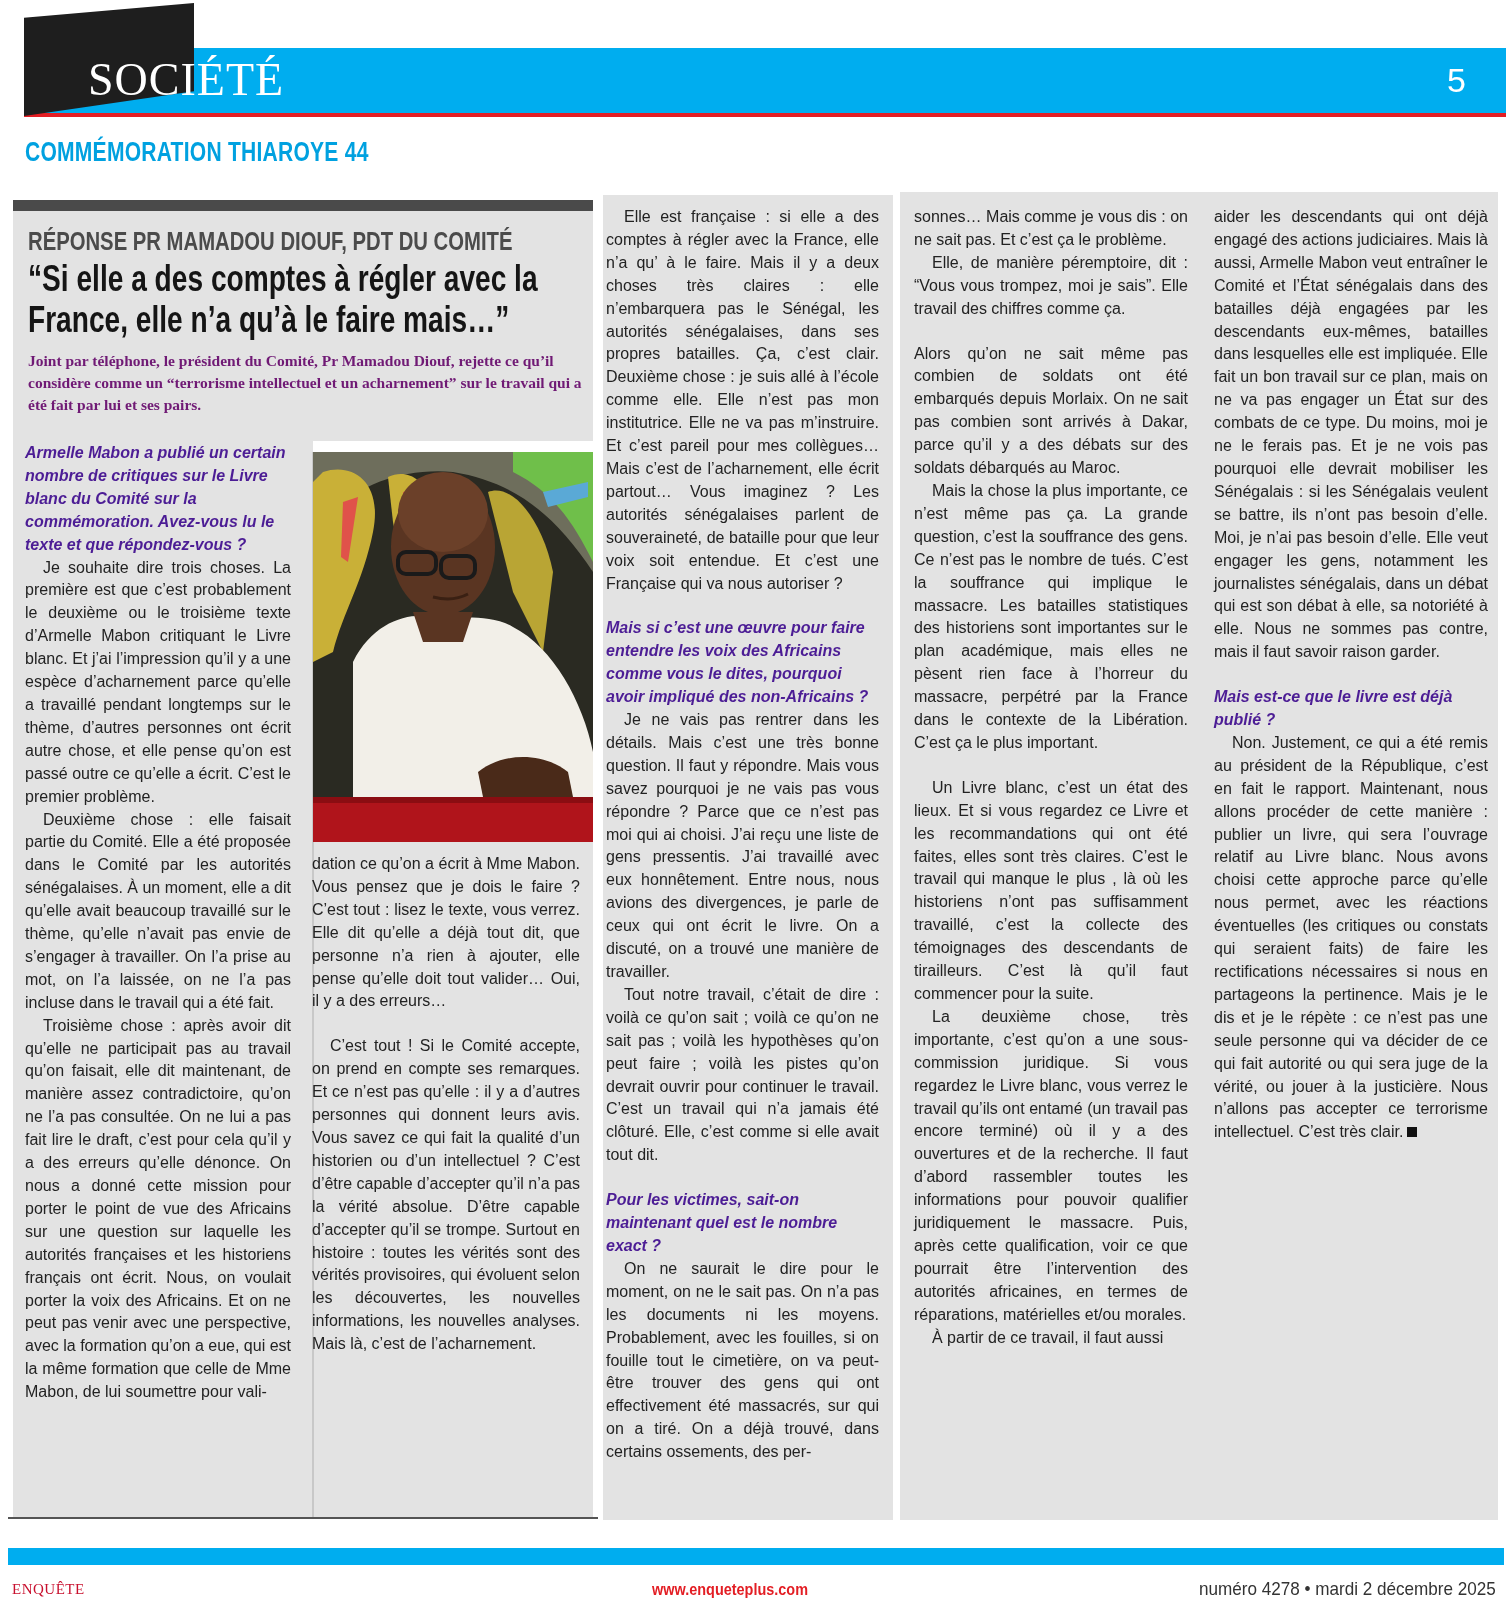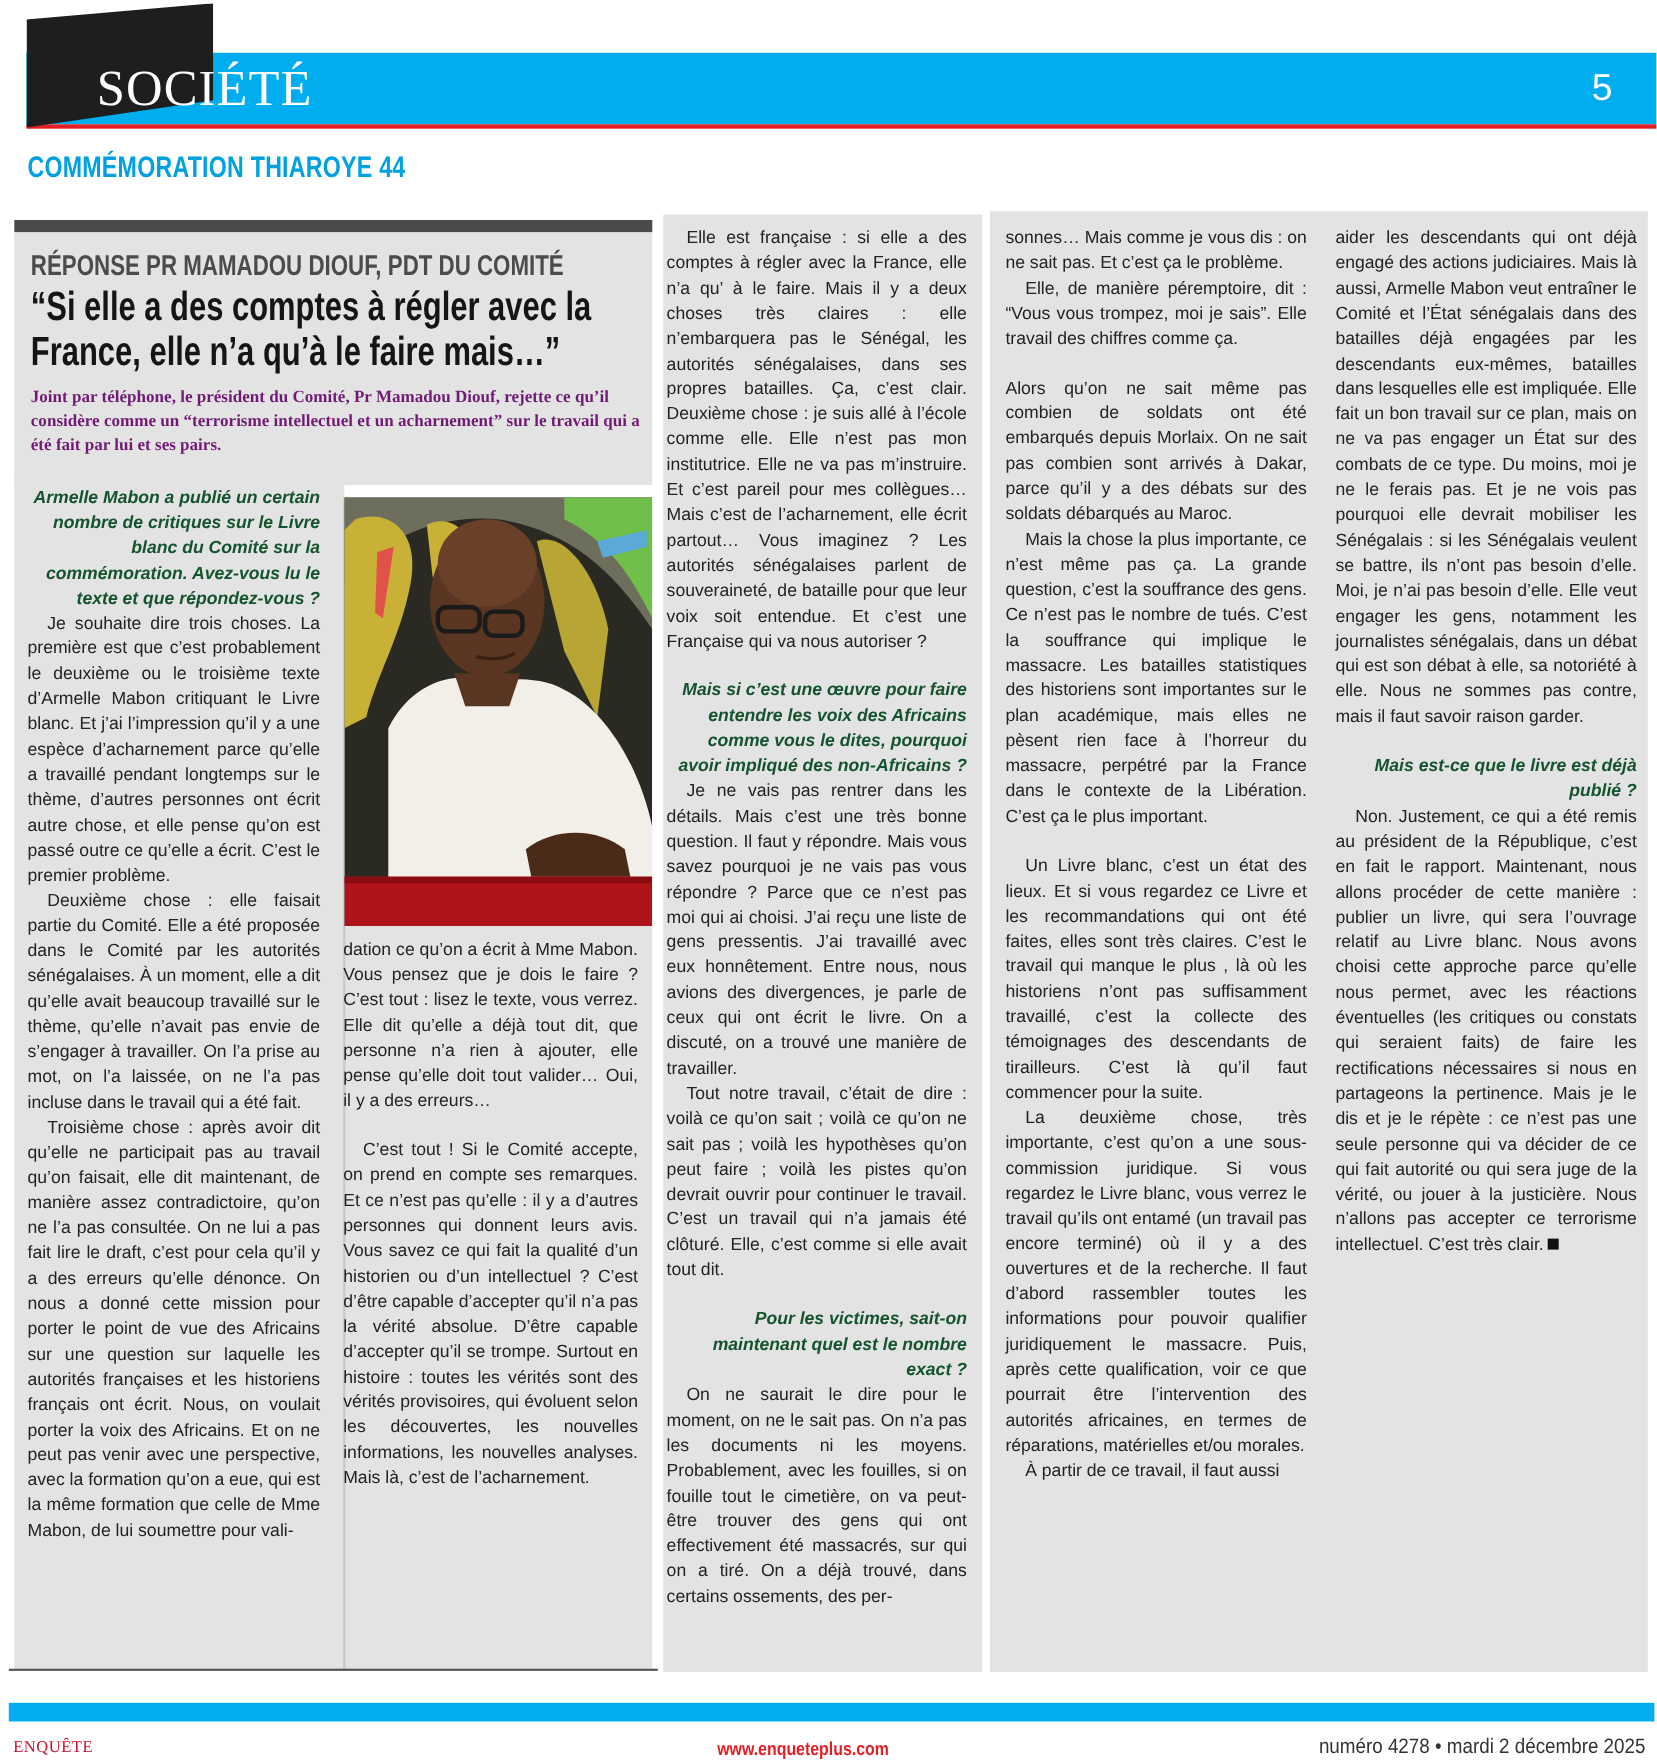--- a/index.html
+++ b/index.html
@@ -22,21 +22,21 @@
   .topbar { position: absolute; left: 13px; top: 200px; width: 580px; height: 11px; background: #4a4a4a; }
   .kicker { position: absolute; left: 28px; top: 226px; font-size: 26px; font-weight: bold; color: #4b4b4b;
     transform: scaleX(0.78); transform-origin: left center; white-space: nowrap; }
   .headline { position: absolute; left: 28px; top: 258px; width: 720px; font-size: 37px; font-weight: bold; color: #151515;
     line-height: 41px; transform: scaleX(0.76); transform-origin: left top; }
   .chapo { position: absolute; left: 28px; top: 350px; width: 560px; font-family: "Liberation Serif", serif; font-weight: bold;
     font-size: 15.5px; line-height: 22px; color: #701a75; }
 
   .col { position: absolute; font-size: 16px; line-height: 22.9px; color: #222; text-align: justify; hyphens: manual; }
   .col p { text-indent: 18px; }
-  .col .q { font-weight: bold; font-style: italic; color: #14532d; text-indent: 0; text-align: right; font-size: 16px; line-height: 22.9px; }
+  .col .q { font-weight: bold; font-style: italic; color: #4c1d95; text-indent: 0; text-align: left; font-size: 16px; line-height: 22.9px; }
   .col .gap { height: 22px; }
   .col .end-mark { display: inline-block; width: 10px; height: 10px; background: #111; margin-left: 4px; vertical-align: baseline; }
 
   .photo { position: absolute; left: 313px; top: 452px; width: 280px; height: 390px; overflow: hidden; }
   .divider-line { position: absolute; background: #c8c8c8; }
 
   
   .bottom-rule { position: absolute; left: 8px; top: 1517px; width: 590px; height: 2px; background: #555; }
   .footer-bar { position: absolute; left: 8px; top: 1548px; width: 1496px; height: 17px; background: #00adef; }
   .footer-logo { position: absolute; left: 12px; top: 1581px; font-family: "Liberation Serif", serif; font-size: 15px; color: #c8102e; letter-spacing: 0.5px; }

